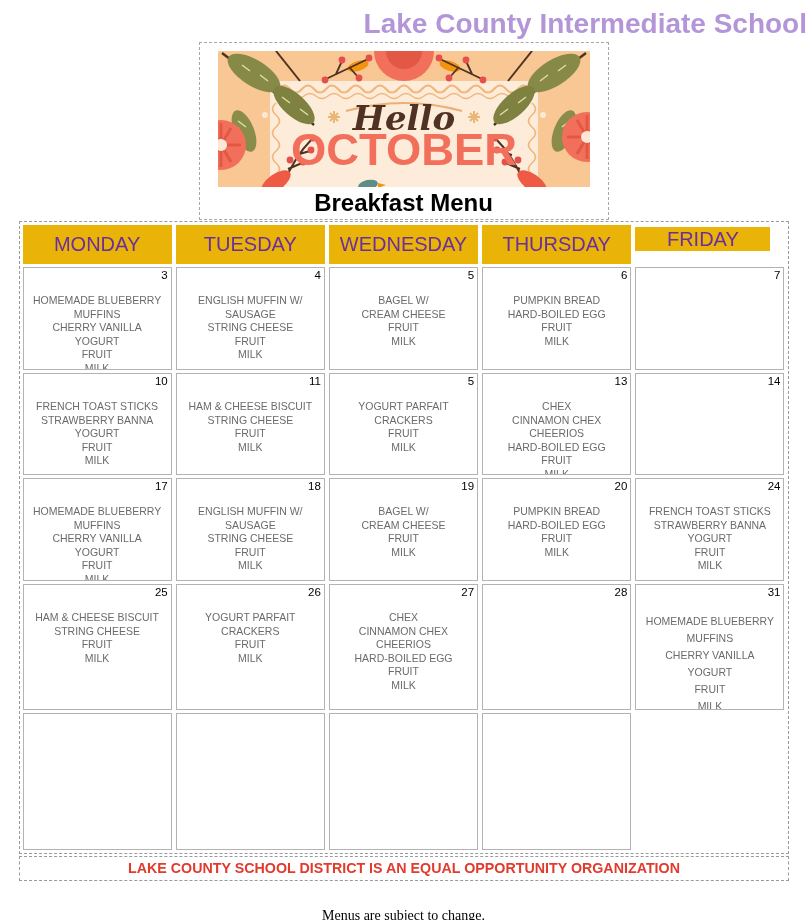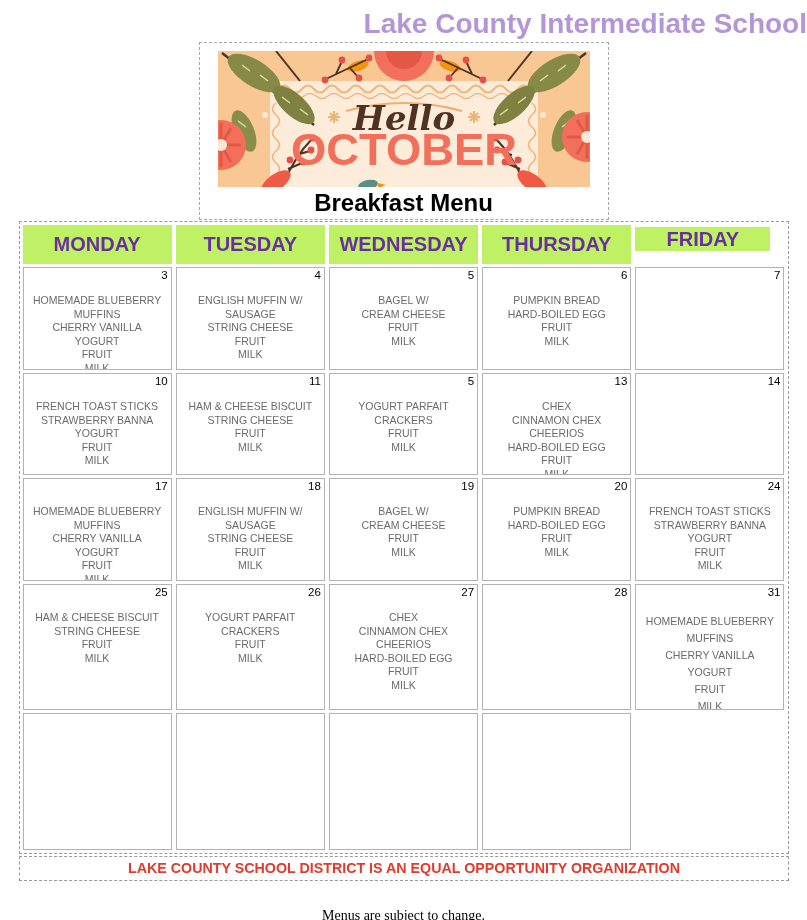--- a/index.html
+++ b/index.html
@@ -13,21 +13,21 @@
   .banner-box { width: 410px; margin: 2px auto 0; border: 1px dashed #a8a8a8;
                 padding: 8px 0 2px; text-align: center; }
   .banner-svg { display: block; margin: 0 auto; width: 372px; height: 136px; }
   .menu-title { margin-top: 2px; font-size: 24px; font-weight: bold; color: #000000; }
 
   .cal { width: 770px; margin: 1px auto 0; border: 1px dashed #9a9a9a; padding: 3px; }
   .cal-grid { display: grid; grid-template-columns: repeat(5, 1fr);
               grid-template-rows: 39px 103px 102px 103px 126px 137px;
               column-gap: 4px; row-gap: 3px; }
   .day-h { height: 39px; }
-  .day-h-inner { height: 100%; background: #bef264; color: #6a2f9f; font-weight: bold;
+  .day-h-inner { height: 100%; background: #eab308; color: #6a2f9f; font-weight: normal;
                  font-size: 20px; display: flex; align-items: center; justify-content: center; }
   .day-h.fri .day-h-inner { height: 24px; margin: 2px 14px 0 0; font-size: 20px; }
   .cell { border: 1px solid #b3b3b3; background: #fff; overflow: hidden; }
   .date { text-align: right; padding: 1px 3px 0 0; font-size: 11.5px; color: #000; height: 14px; }
   .menu { margin-top: 12px; text-align: center; font-size: 10.5px; line-height: 13.5px;
           color: #6b6b6b; }
   .cell.week5 .menu { margin-top: 14px; line-height: 17px; }
 
   .notice { width: 770px; margin: 2px auto 0; border: 1px dashed #9a9a9a; padding: 2px 0 3px;
             text-align: center; text-decoration: underline; }

